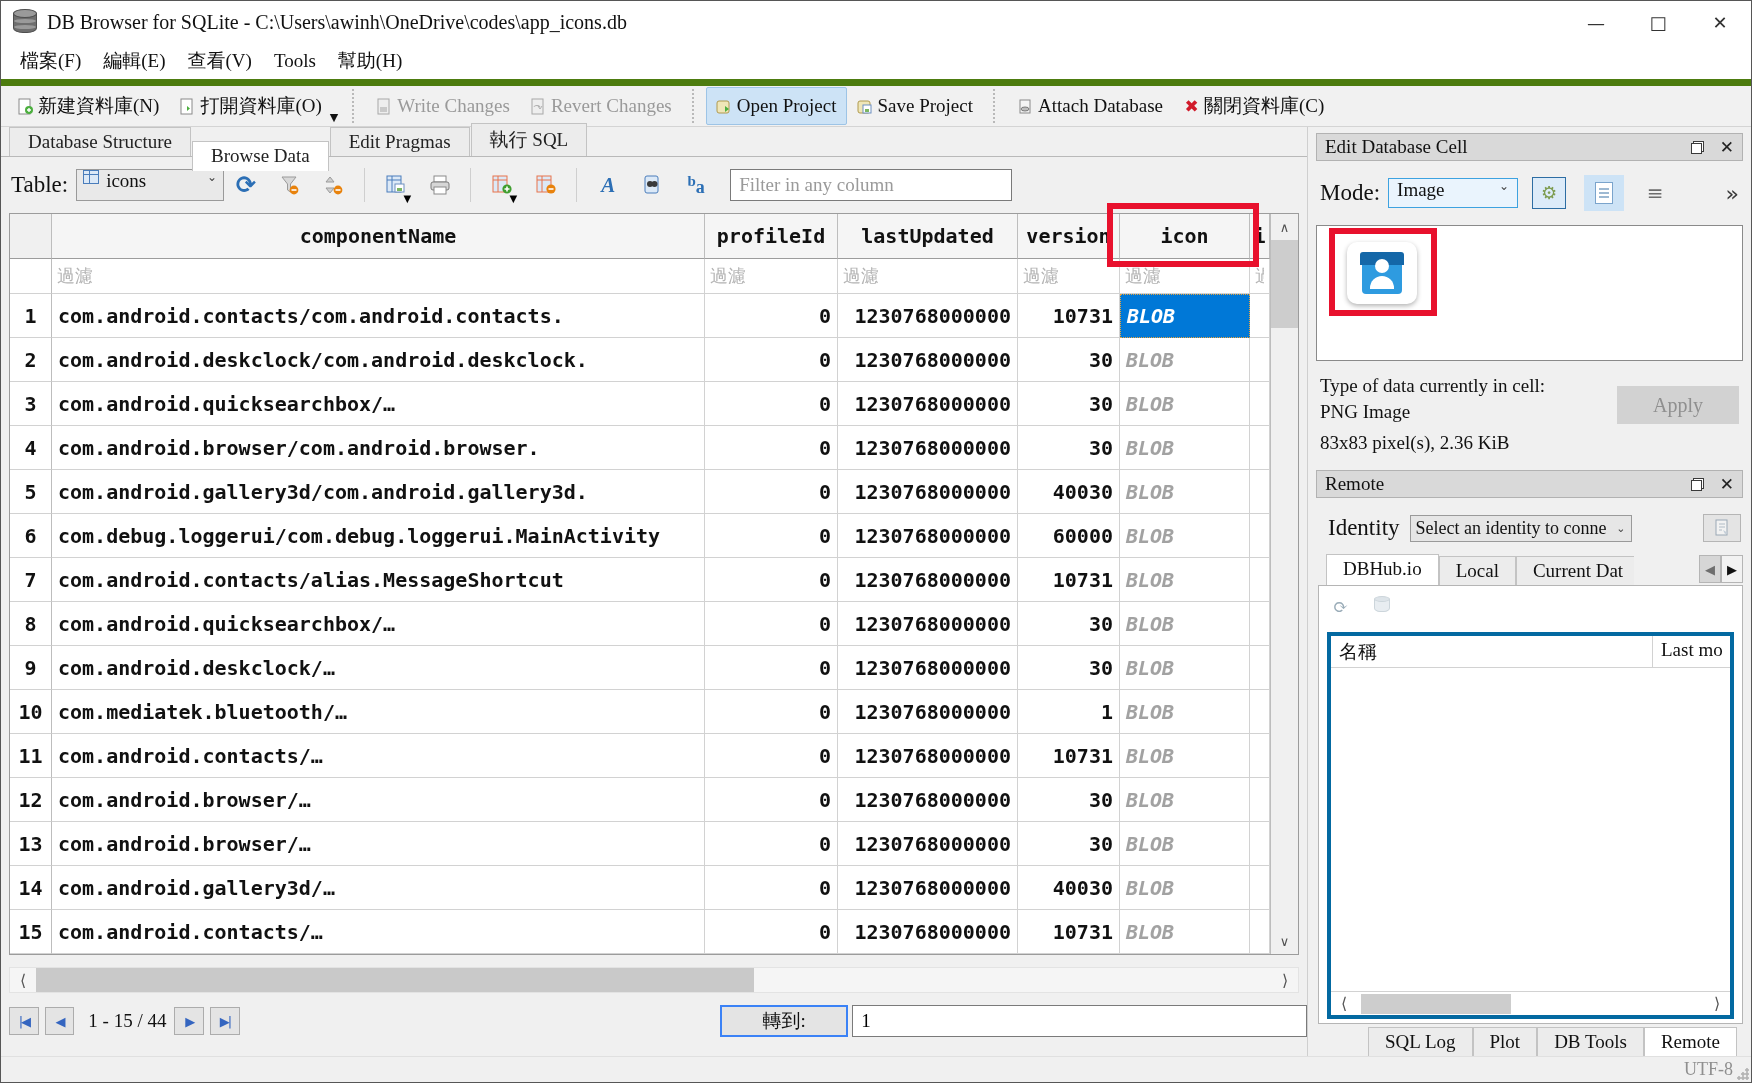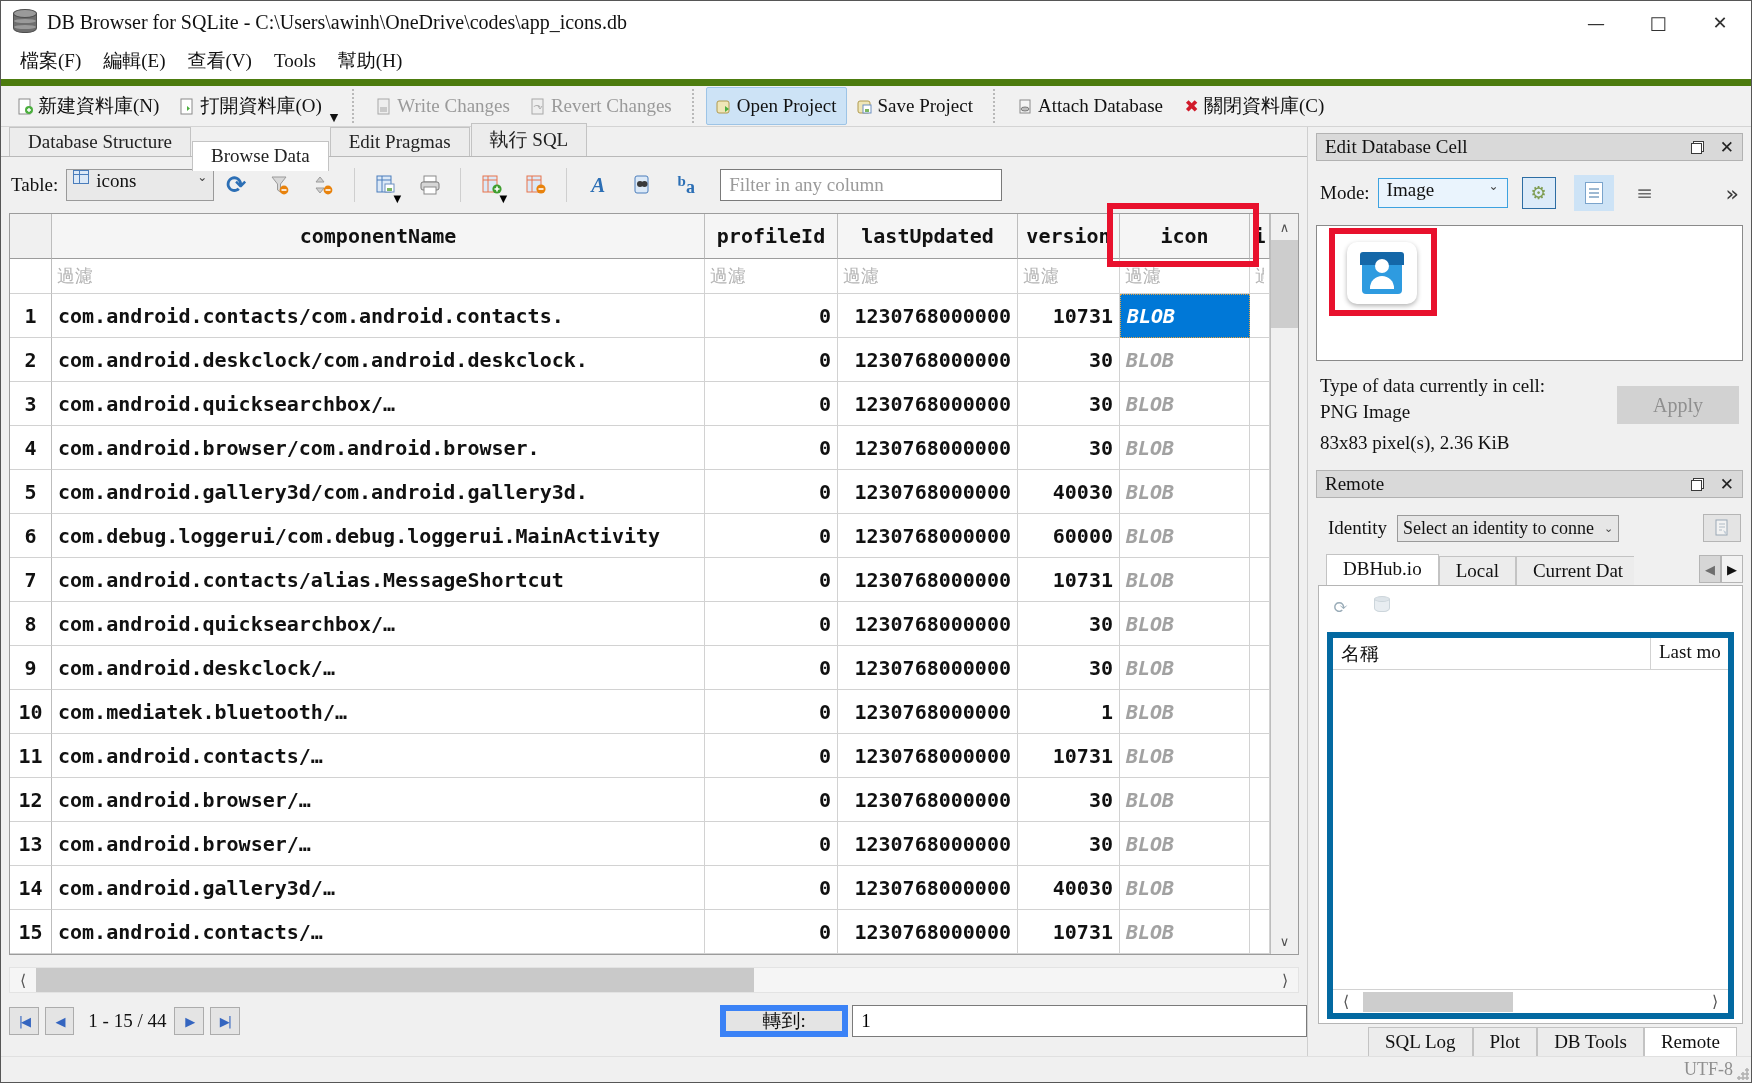--- a/index.html
+++ b/index.html
@@ -36,21 +36,21 @@
   .left-pane { width:1306px; flex:0 0 auto; display:flex; flex-direction:column; background:#f0f0f0; }
   .right-dock { flex:1 1 auto; display:flex; flex-direction:column; background:#f0f0f0; border-left:1px solid #cfcfcf; padding:6px 8px 0 8px; }
 
   
   .tabbar { height:30px; display:flex; align-items:flex-end; padding-left:8px; border-bottom:1px solid #b9b9b9; flex:0 0 auto; }
   .tab { font-size:19px; padding:3px 18px 3px 18px; border:1px solid #c3c3c3; border-bottom:none; background:#ececec; color:#222; margin-right:1px; }
   .tab.active { background:#fff; position:relative; top:15px; padding-bottom:4px; }
 
   
   .controls { height:56px; display:flex; align-items:center; padding-left:10px; flex:0 0 auto; }
-  .lbl { font-size:19px; }
+  .lbl { font-size:23px; }
   .table-select { width:148px; height:32px; margin-left:8px; background:#e9e9e9; border:1px solid #9a9a9a; display:flex; align-items:flex-start; padding:0 6px; gap:7px; font-size:19px; }
   .table-select .chev { margin-left:auto; font-size:12px; color:#444; font-family:"DejaVu Sans",sans-serif; }
   .grid-ic { width:16px; height:14px; border:1px solid #4a7dbb; background:linear-gradient(#dce9f7,#dce9f7); position:relative; }
   .grid-ic::before { content:""; position:absolute; left:0; right:0; top:3px; border-top:1px solid #4a7dbb; }
   .grid-ic::after { content:""; position:absolute; top:0; bottom:0; left:5px; border-left:1px solid #4a7dbb; }
   .ctl-ic { width:34px; height:34px; display:flex; align-items:center; justify-content:center; position:relative; margin:0 5px; }
   .ctl-sep { width:2px; height:34px; border-left:1px solid #cfcfcf; margin:0 8px; }
   .split-arrow { position:absolute; bottom:-2px; right:2px; font-size:10px; color:#000; font-family:"DejaVu Sans",sans-serif; }
   .filter-input { width:282px; height:32px; margin-left:12px; border:1px solid #7a7a7a; background:#fff; font-size:19px; padding:0 8px; font-family:"Liberation Serif","DejaVu Serif",serif; color:#222; }
   .filter-input::placeholder { color:#9a9a9a; }
@@ -79,21 +79,21 @@
   
   .hscroll { margin:12px 0 0 8px; width:1290px; height:26px; background:#f5f5f5; border:1px solid #e3e3e3; display:flex; align-items:center; flex:0 0 auto; }
   .hs-btn { width:26px; text-align:center; color:#555; font-size:16px; font-family:"DejaVu Sans",sans-serif; }
   .hs-thumb { width:718px; height:24px; background:#c9c9c9; }
   .hs-track { flex:1; }
 
   
   .navrow { height:44px; display:flex; align-items:center; padding-left:8px; margin-top:6px; flex:0 0 auto; }
   .nav-btn { width:30px; height:28px; background:#e4e4e4; border:1px solid #acacac; color:#3465c0; font-size:13px; display:flex; align-items:center; justify-content:center; margin-right:6px; font-family:"DejaVu Sans",sans-serif; letter-spacing:-2px; }
   .nav-range { font-size:19px; margin:0 8px; white-space:nowrap; }
-  .goto-btn { margin-left:474px; width:130px; height:32px; background:#e4e4e4; border:6px solid #3b82f6; font-size:19px; display:flex; align-items:center; justify-content:center; }
+  .goto-btn { margin-left:474px; width:130px; height:32px; background:#e4e4e4; border:2px solid #3b82f6; font-size:19px; display:flex; align-items:center; justify-content:center; }
   .goto-input { margin-left:4px; width:460px; height:32px; border:1px solid #7a7a7a; font-size:19px; padding:0 8px; font-family:"Liberation Serif","DejaVu Serif",serif; }
 
   
   .panel-title { height:28px; background:#d9d9d9; border:1px solid #b2b2b2; display:flex; align-items:center; padding:0 8px; font-size:19px; flex:0 0 auto; }
   .pt-icons { margin-left:auto; display:flex; align-items:center; gap:16px; }
   .float-ic { width:13px; height:13px; position:relative; }
   .float-ic::before { content:""; position:absolute; right:0; top:0; width:9px; height:9px; border:1.5px solid #3a3a3a; background:#fff; }
   .float-ic::after { content:""; position:absolute; left:0; bottom:0; width:9px; height:9px; border:1.5px solid #3a3a3a; background:#fff; }
   .x-ic { font-size:17px; color:#222; font-family:"DejaVu Sans",sans-serif; line-height:1; }
 
@@ -136,21 +136,21 @@
   .rtab.clipped { max-width:118px; border-right:none; }
   .tab-scroll { position:absolute; right:0; bottom:2px; display:flex; }
   .ts-btn { width:22px; height:28px; display:flex; align-items:center; justify-content:center; font-size:13px; font-family:"DejaVu Sans",sans-serif; background:#d6d6d6; border:1px solid #b5b5b5; color:#6e6e6e; }
   .ts-btn.en { background:#f2f2f2; color:#111; }
   .tab-page { border:1px solid #b5b5b5; background:#fff; margin-left:2px; flex:1 1 auto; display:flex; flex-direction:column; padding:10px 8px 4px 8px; min-height:0; }
   .rp-toolbar { display:flex; gap:26px; padding-left:6px; flex:0 0 auto; }
   .rp-ic { font-size:18px; color:#9aacb8; }
   .dbmini { width:16px; height:18px; position:relative; opacity:.45; }
   .dbmini .t { position:absolute; top:0; left:0; width:16px; height:6px; background:#b5c4cf; border-radius:50%; border:1px solid #8fa3b0; }
   .dbmini .b { position:absolute; top:3px; left:0; width:16px; height:13px; background:#cdd9e2; border:1px solid #8fa3b0; border-radius:0 0 6px 6px/0 0 4px 4px; }
-  .rlist { border:6px solid #0369a1; margin-top:14px; flex:1 1 auto; display:flex; flex-direction:column; min-height:0; }
+  .rlist { border:4px solid #0369a1; margin-top:14px; flex:1 1 auto; display:flex; flex-direction:column; min-height:0; }
   .rlist-head { height:32px; display:flex; border-bottom:1px solid #d2d2d2; flex:0 0 auto; }
   .rl-col { font-size:19px; padding:3px 8px; }
   .rl-col.name { flex:1 1 auto; }
   .rl-col.last { width:78px; border-left:1px solid #d2d2d2; overflow:hidden; white-space:nowrap; }
   .rlist-body { flex:1 1 auto; background:#fff; }
   .rl-scroll { height:24px; border-top:1px solid #d2d2d2; display:flex; align-items:center; flex:0 0 auto; }
   .rl-thumb { width:150px; height:20px; background:#cdcdcd; margin-left:4px; }
 
   
   .bottom-tabs { height:32px; display:flex; align-items:flex-end; justify-content:flex-end; padding-right:6px; flex:0 0 auto; }

